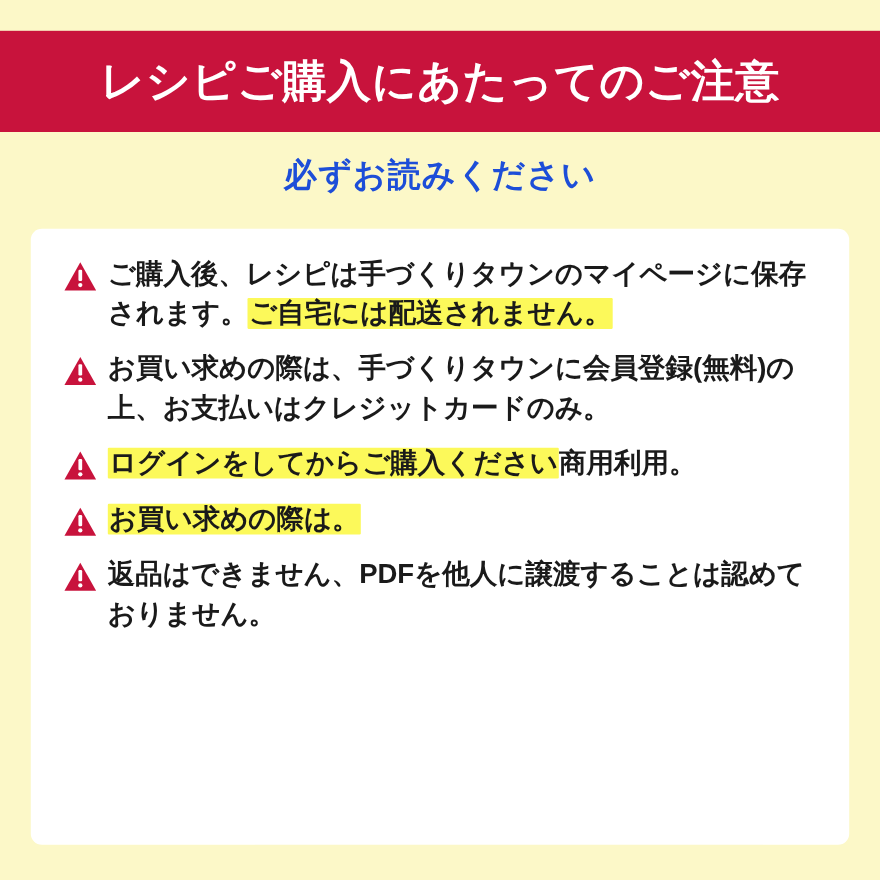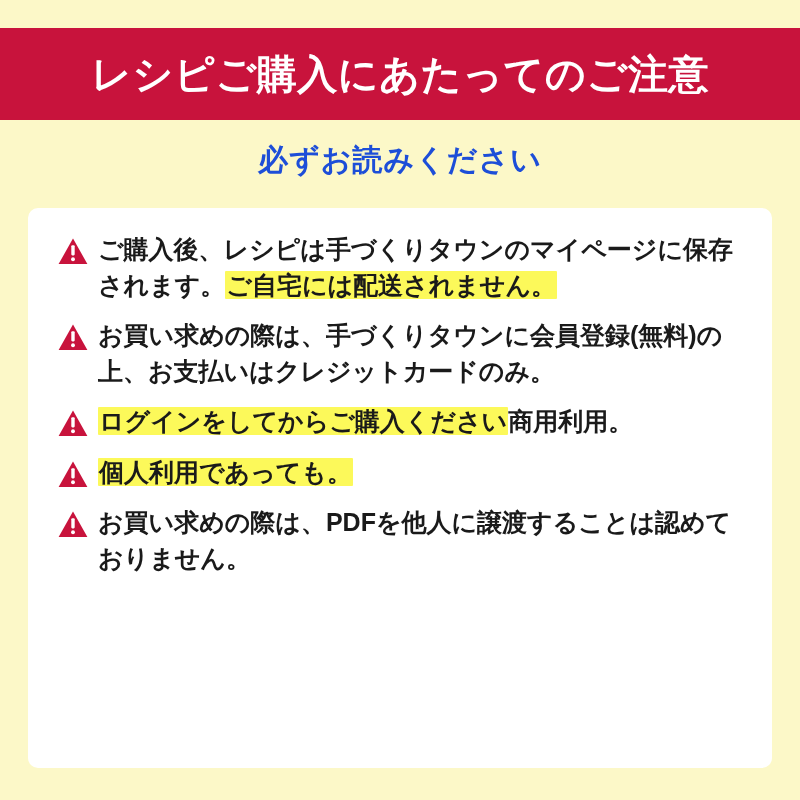--- a/index.html
+++ b/index.html
@@ -152,28 +152,28 @@
           <div class="notice-text"><span class="hl">ログインをしてからご購入ください</span><span>商用利用。</span></div>
         </div>
         <div class="notice-item">
           <span class="warn-icon">
             <svg viewBox="0 0 30 27" width="30" height="27" aria-hidden="true">
               <path d="M15 0.5 L29.4 26 L0.6 26 Z" fill="#c8133c"></path>
               <rect x="13.3" y="7.2" width="3.4" height="10.2" rx="1.1" fill="#ffffff"></rect>
               <circle cx="15" cy="21.2" r="1.95" fill="#ffffff"></circle>
             </svg>
           </span>
-          <div class="notice-text"><span class="hl">個人利用であっても。</span></div>
+          <div class="notice-text"><span class="hl">お買い求めの際は。</span></div>
         </div>
         <div class="notice-item">
           <span class="warn-icon">
             <svg viewBox="0 0 30 27" width="30" height="27" aria-hidden="true">
               <path d="M15 0.5 L29.4 26 L0.6 26 Z" fill="#c8133c"></path>
               <rect x="13.3" y="7.2" width="3.4" height="10.2" rx="1.1" fill="#ffffff"></rect>
               <circle cx="15" cy="21.2" r="1.95" fill="#ffffff"></circle>
             </svg>
           </span>
-          <div class="notice-text"><span>お買い求めの際は、PDFを他人に譲渡することは認めておりません。</span></div>
+          <div class="notice-text"><span>返品はできません、PDFを他人に譲渡することは認めておりません。</span></div>
         </div>
       </div>
   </div>
 
 </div>
 
 </body></html>

